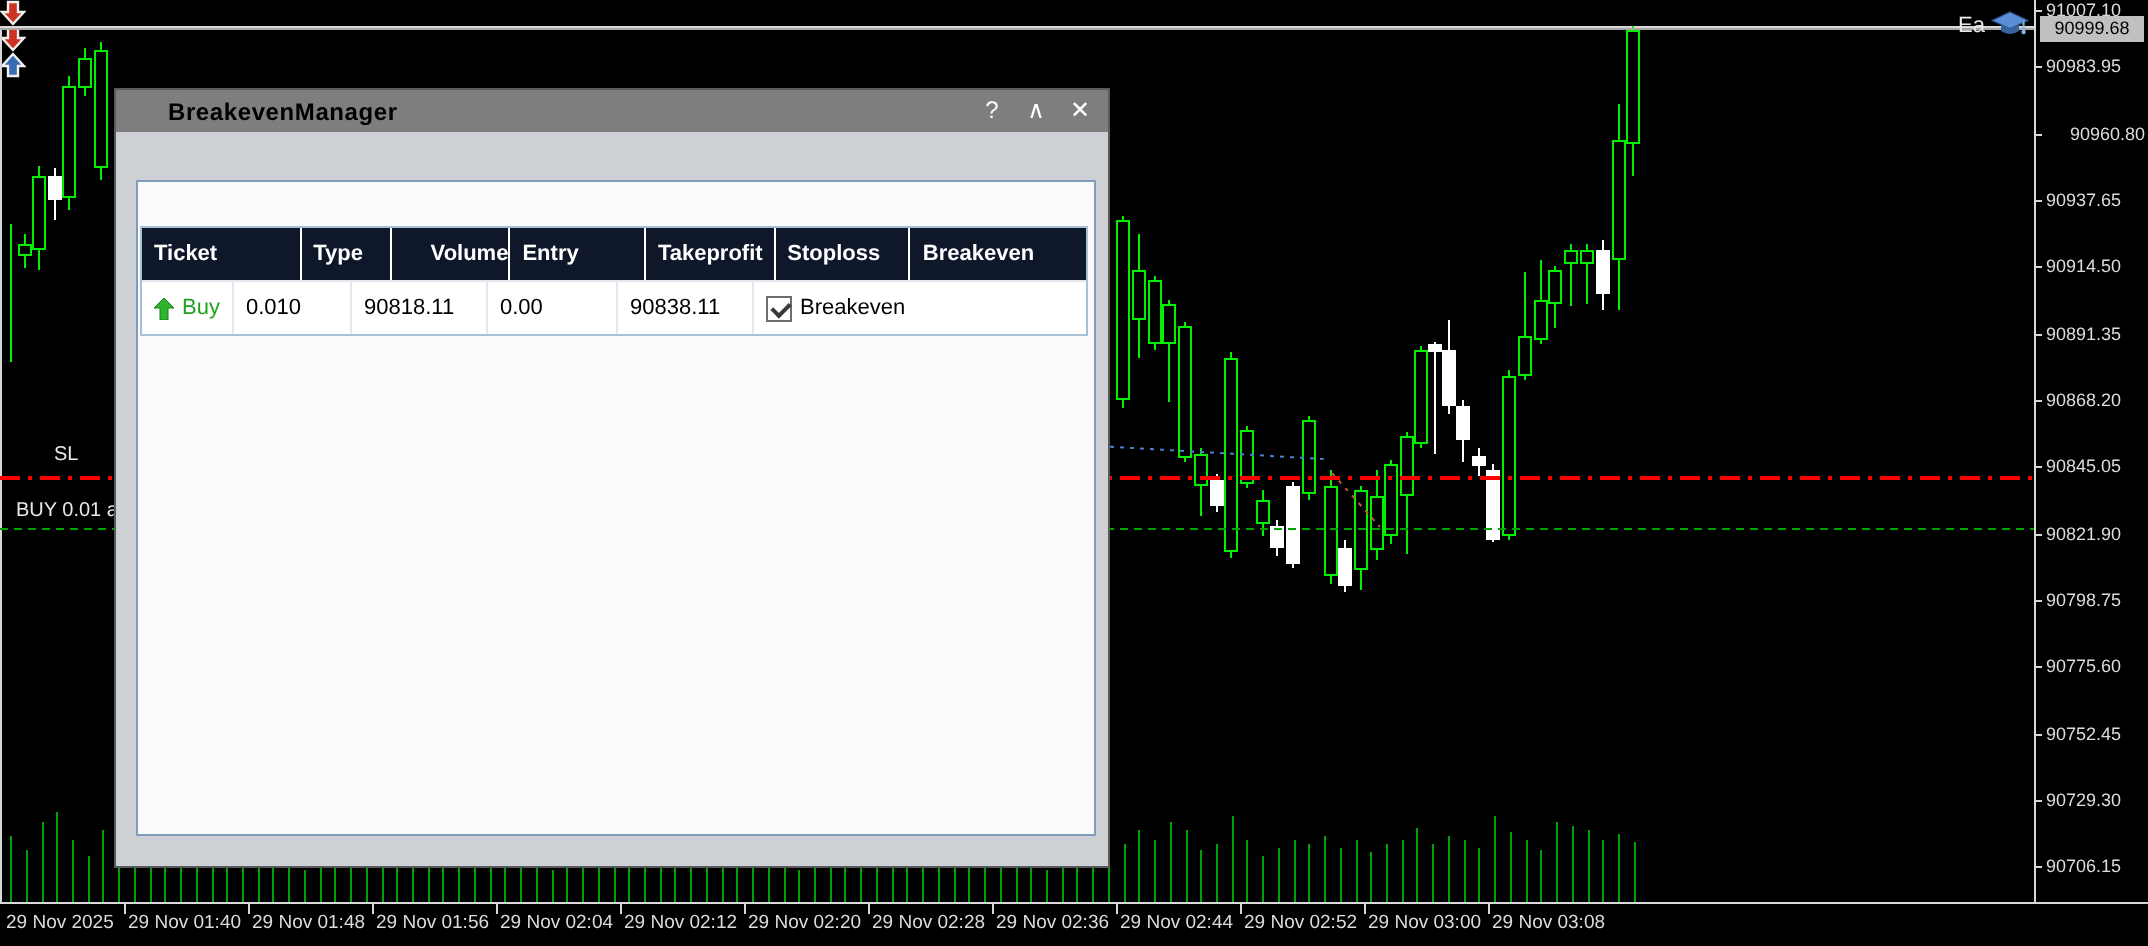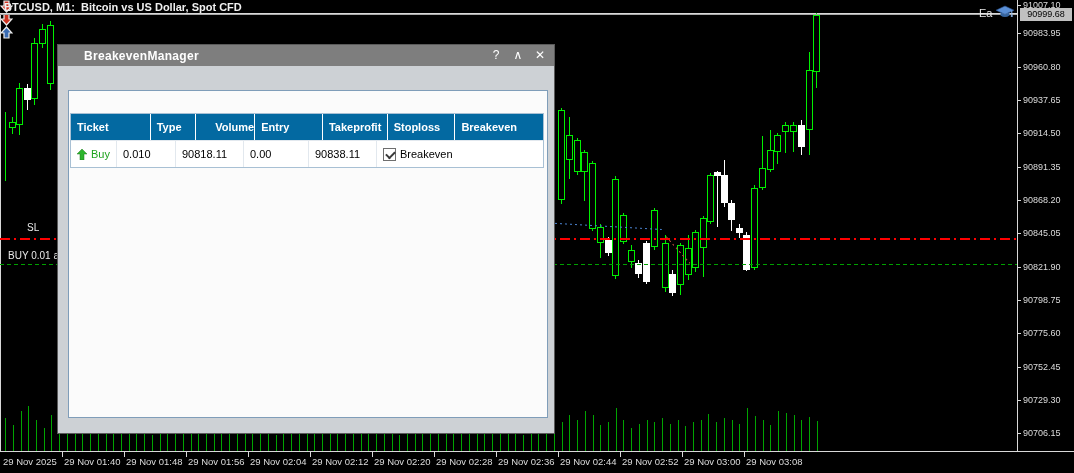--- a/index.html
+++ b/index.html
@@ -30,53 +30,52 @@
   #price-tag{position:absolute;left:1020px;width:52px;height:13px;background:#c0c0c0;color:#000;
      font-size:9px;line-height:13px;text-align:center;}
   .time-label{position:absolute;top:456px;color:#dcdcdc;font-size:9.5px;white-space:nowrap;}
   .time-tick{position:absolute;top:451px;width:1px;height:6px;background:#d8d8d8;}
   
   #ea-badge{position:absolute;left:979px;top:5px;color:#e8e8e8;font-size:11px;display:flex;align-items:center;gap:3px;}
   
   #dialog{position:absolute;left:57px;top:44px;width:498px;height:390px;background:#cdd1d5;
      border:1px solid #5a5a5a;box-sizing:border-box;font-size:11px;}
   #dlg-titlebar{position:absolute;left:0;top:0;right:0;height:21px;background:#7e7e7e;display:flex;align-items:center;}
-  #dlg-title{color:#ffffff;font-weight:bold;font-size:12px;padding-left:26px;letter-spacing:.3px;}
+  #dlg-title{color:#000000;font-weight:bold;font-size:12px;padding-left:26px;letter-spacing:.3px;}
   #dlg-buttons{position:absolute;right:6px;top:0;height:21px;display:flex;align-items:center;gap:6px;}
   .dlg-btn{color:#ffffff;font-size:12px;width:16px;text-align:center;cursor:default;line-height:21px;}
   #tab-strip{position:absolute;left:0;top:21px;right:0;height:24px;background:#f2f2f2;}
   .tab{position:absolute;bottom:0;height:19px;line-height:19px;text-align:center;color:#000;
        border:1px solid #999;border-bottom:none;box-sizing:border-box;}
   .tab.active{background:#d8d8d8;}
   .tab.inactive{background:#bebebe;}
   #page{position:absolute;left:10px;top:45px;width:480px;height:328px;background:#fbfbfb;
         border:1px solid #7f9db9;box-sizing:border-box;}
   #trade-table{position:absolute;left:1px;top:22px;width:474px;border:1px solid #a8c0d4;
         border-collapse:collapse;box-sizing:border-box;}
-  #thead-row{display:flex;height:26px;background:#0369a1;}
+  #thead-row{display:flex;height:26px;background:#0f172a;}
   .th{color:#fff;font-size:11px;line-height:26px;padding-left:6px;box-sizing:border-box;
       border-right:1px solid #ffffff;font-weight:600;}
   .th:last-child{border-right:none;}
   .trow{display:flex;height:26px;background:#ffffff;border-top:1px solid #e2e8ee;}
   .td{color:#000;font-size:11px;line-height:26px;padding-left:6px;box-sizing:border-box;
       border-right:1px solid #e2e8ee;display:flex;align-items:center;gap:4px;}
   .td:last-child{border-right:none;}
   .buy-text{color:#1fa31f;}
   .checkbox{width:13px;height:13px;background:#fff;border:1px solid #6e6e6e;position:relative;box-sizing:border-box;}
   .checkbox.checked::after{content:"";position:absolute;left:2px;top:2px;width:7px;height:4px;
       border-left:2px solid #3a3a3a;border-bottom:2px solid #3a3a3a;transform:rotate(-45deg);}
   svg{display:block;}
 </style>
 </head>
 <body>
 
 <div id="root">
 
   <div id="chart" class="abs" style="left:0;top:0;width:1074px;height:473px;">
-    <div id="symbol-title">BTCUSD, M1:  Bitcoin vs US Dollar, Spot CFD</div>
 
     <div class="frame" style="left:0;top:13px;width:1017px;height:1px;"></div>
     <div class="frame" style="left:0;top:13px;width:1px;height:438px;"></div>
     <div class="frame" style="left:0;top:451px;width:1074px;height:1px;"></div>
     <div class="frame" style="left:1017px;top:0;width:1px;height:451px;"></div>
 
     <div id="layer-volumes">
         <div class="vol" style="left: 5px; top: 418px; height: 33px;"></div>
         <div class="vol" style="left: 12.7px; top: 425px; height: 26px;"></div>
         <div class="vol" style="left: 20.5px; top: 411px; height: 40px;"></div>
@@ -305,21 +304,21 @@
     </div>
   </div>
 
   <div id="price-axis" class="abs" style="left:1017px;top:0;width:57px;height:451px;">
     <div id="price-tag" style="top: 8px; left: 3px;">90999.68</div>
   <div class="price-tick" style="left: 0px; top: 5px;"></div>
       <div class="price-label" style="left: 6px; top: 0px;">91007.10</div>
       <div class="price-tick" style="left: 0px; top: 33px;"></div>
       <div class="price-label" style="left: 6px; top: 28px;">90983.95</div>
       <div class="price-tick" style="left: 0px; top: 67px;"></div>
-      <div class="price-label" style="left: 6px; top: 62px;">90960.80</div>
+      <div class="price-label" style="left: 18px; top: 62px;">90960.80</div>
       <div class="price-tick" style="left: 0px; top: 100px;"></div>
       <div class="price-label" style="left: 6px; top: 95px;">90937.65</div>
       <div class="price-tick" style="left: 0px; top: 133px;"></div>
       <div class="price-label" style="left: 6px; top: 128px;">90914.50</div>
       <div class="price-tick" style="left: 0px; top: 167px;"></div>
       <div class="price-label" style="left: 6px; top: 162px;">90891.35</div>
       <div class="price-tick" style="left: 0px; top: 200px;"></div>
       <div class="price-label" style="left: 6px; top: 195px;">90868.20</div>
       <div class="price-tick" style="left: 0px; top: 233px;"></div>
       <div class="price-label" style="left: 6px; top: 228px;">90845.05</div>

